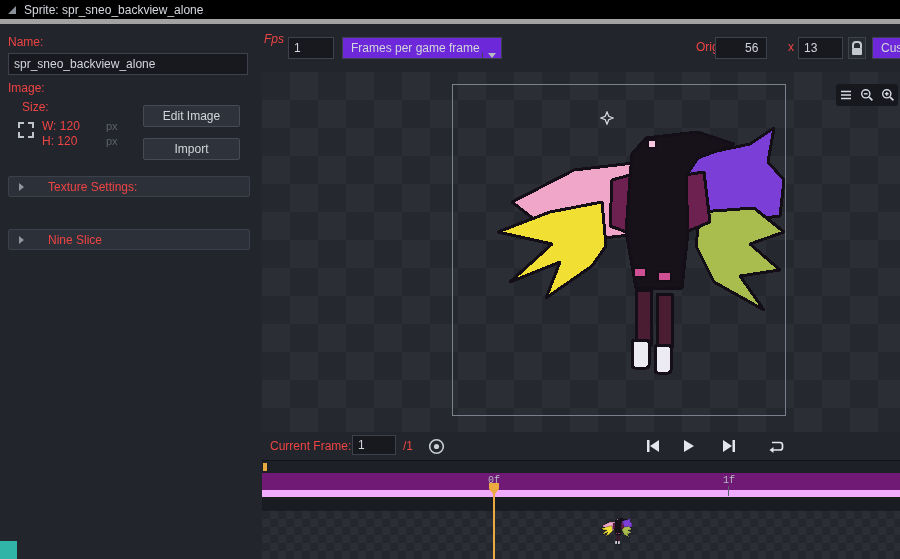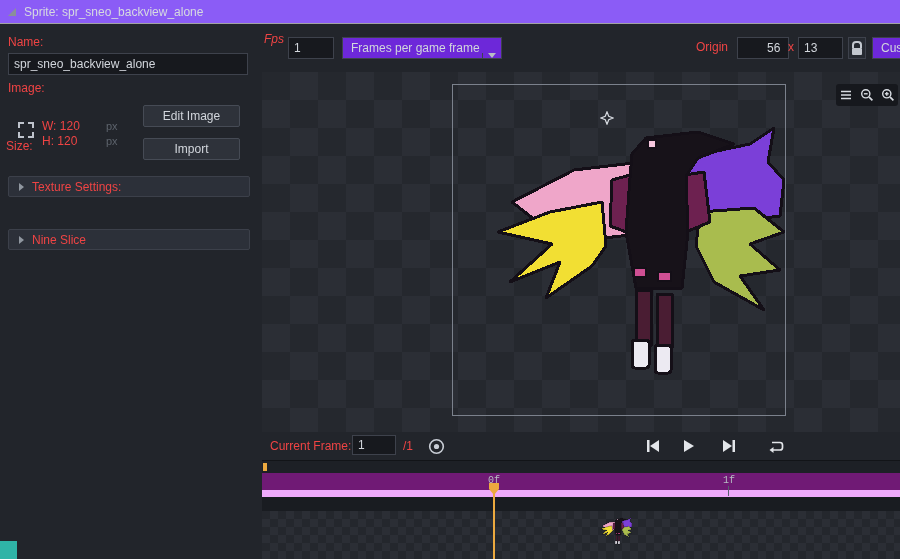--- a/index.html
+++ b/index.html
@@ -1,42 +1,42 @@
 <!DOCTYPE html>
 <html><head>
 <meta charset="utf-8">
 <style>
   html,body{margin:0;padding:0;width:900px;height:559px;overflow:hidden;background:#22252b;
     font-family:"Liberation Sans",sans-serif;}
   .window{position:absolute;left:0;top:0;width:900px;height:559px;overflow:hidden;}
   .abs{position:absolute;}
 
   
-  .titlebar{left:0;top:0;width:900px;height:24px;background:#8b5cf6;border-bottom:1px solid #a3a3a3;
+  .titlebar{left:0;top:0;width:900px;height:24px;background:#000000;border-bottom:5px solid #a3a3a3;
     display:flex;align-items:center;gap:8px;padding-left:8px;box-sizing:border-box;}
   .collapse-tri{width:0;height:0;border-left:8px solid transparent;border-bottom:8px solid #8a9099;}
   .title-text{font-size:12px;color:#d6dae0;}
 
   
   .lbl{font-size:12px;color:#ef4444;}
   .muted{font-size:11px;color:#5d636c;}
   .input{background:#17191e;border:1px solid #3e424c;color:#d2d6dc;font-family:"Liberation Sans",sans-serif;
     font-size:12px;padding:0 5px;box-sizing:border-box;height:22px;outline:none;}
   .btn{background:#2e323a;border:1px solid #464b55;border-radius:2px;color:#d2d6dc;font-size:12px;
     display:flex;align-items:center;justify-content:center;box-sizing:border-box;cursor:default;}
   .combo{background:#6d28d9;border:1px solid #3e424c;box-sizing:border-box;display:flex;align-items:flex-end;height:22px;}
   .combo-text{flex:1;font-size:12px;color:#d2d6dc;line-height:20px;padding-left:8px;white-space:nowrap;overflow:hidden;}
   .combo-arrow{width:18px;border-left:1px solid #3e424c;display:flex;align-items:center;justify-content:center;}
   .tri-down{width:0;height:0;border-left:4px solid transparent;border-right:4px solid transparent;border-top:5px solid #b8bdc4;}
   .tri-right{width:0;height:0;border-top:4px solid transparent;border-bottom:4px solid transparent;border-left:5px solid #9097a0;}
 
   
   .left-panel{left:0;top:24px;width:258px;height:535px;}
   .section-row{left:8px;width:242px;height:21px;background:#2c3039;border:1px solid #3c404a;border-radius:2px;
-    display:flex;align-items:center;gap:8px;padding-left:10px;box-sizing:border-box;}
+    display:flex;align-items:center;gap:24px;padding-left:10px;box-sizing:border-box;}
 
   
   .toolbar{left:258px;top:24px;width:642px;height:48px;}
   .icon-btn{background:#262a31;border:1px solid #3e424c;box-sizing:border-box;display:flex;
     align-items:center;justify-content:center;}
   .lock-shackle{width:6px;height:5px;border:2px solid #c3c8cf;border-bottom:none;border-radius:4px 4px 0 0;margin:0 auto;}
   .lock-body{width:10px;height:7px;background:#c3c8cf;border-radius:1px;margin:0 auto;}
 
   
   .canvas{left:262px;top:72px;width:638px;height:360px;background-color:#25282e;
@@ -76,21 +76,21 @@
   <div class="abs titlebar">
     <div class="collapse-tri"></div>
     <span class="title-text">Sprite: spr_sneo_backview_alone</span>
   </div>
 
   <div class="abs left-panel">
     <span class="abs lbl" style="left:8px;top:11px;">Name:</span>
     <input class="abs input" style="left: 8px; top: 29px; width: 240px;" value="spr_sneo_backview_alone">
     <span class="abs lbl" style="left:8px;top:57px;">Image:</span>
 
-    <span class="abs lbl" style="left:6px;top:76px;margin-top:39px;">Size:</span>
+    <span class="abs lbl" style="left:22px;top:76px;">Size:</span>
     <span class="abs" style="left:18px;top:98px;">
       <svg width="16" height="16" viewBox="0 0 16 16">
         <path d="M1,6 L1,1 L6,1 M10,1 L15,1 L15,6 M15,10 L15,15 L10,15 M6,15 L1,15 L1,10" stroke="#bfc4cc" stroke-width="2" fill="none"></path>
       </svg>
     </span>
     <span class="abs lbl" style="left:42px;top:95px;">W: 120</span>
     <span class="abs muted" style="left:106px;top:96px;">px</span>
     <span class="abs lbl" style="left:42px;top:110px;">H: 120</span>
     <span class="abs muted" style="left:106px;top:111px;">px</span>
 
@@ -111,21 +111,21 @@
     <span class="abs lbl" style="left:6px;top:8px;font-style:italic;">Fps</span>
     <input class="abs input" style="left: 30px; top: 13px; width: 46px;" value="1">
     <div class="abs combo" style="left:84px;top:13px;width:160px;">
       <span class="combo-text">Frames per game frame</span>
       <div class="combo-arrow">
         <div class="tri-down"></div>
       </div>
     </div>
 
     <span class="abs lbl" style="left:438px;top:16px;">Origin</span>
-    <input class="abs input" style="left: 479px; top: 13px; width: 52px; padding-left: 29px;" value="56">
+    <input class="abs input" style="left: 457px; top: 13px; width: 52px; padding-left: 29px;" value="56">
     <span class="abs lbl" style="left:530px;top:16px;">x</span>
     <input class="abs input" style="left: 540px; top: 13px; width: 45px;" value="13">
     <div class="abs icon-btn" style="left:590px;top:13px;width:18px;height:22px;">
       <div>
         <div class="lock-shackle"></div>
         <div class="lock-body"></div>
       </div>
     </div>
     <div class="abs combo" style="left:614px;top:13px;width:80px;">
       <span class="combo-text">Custom</span>

